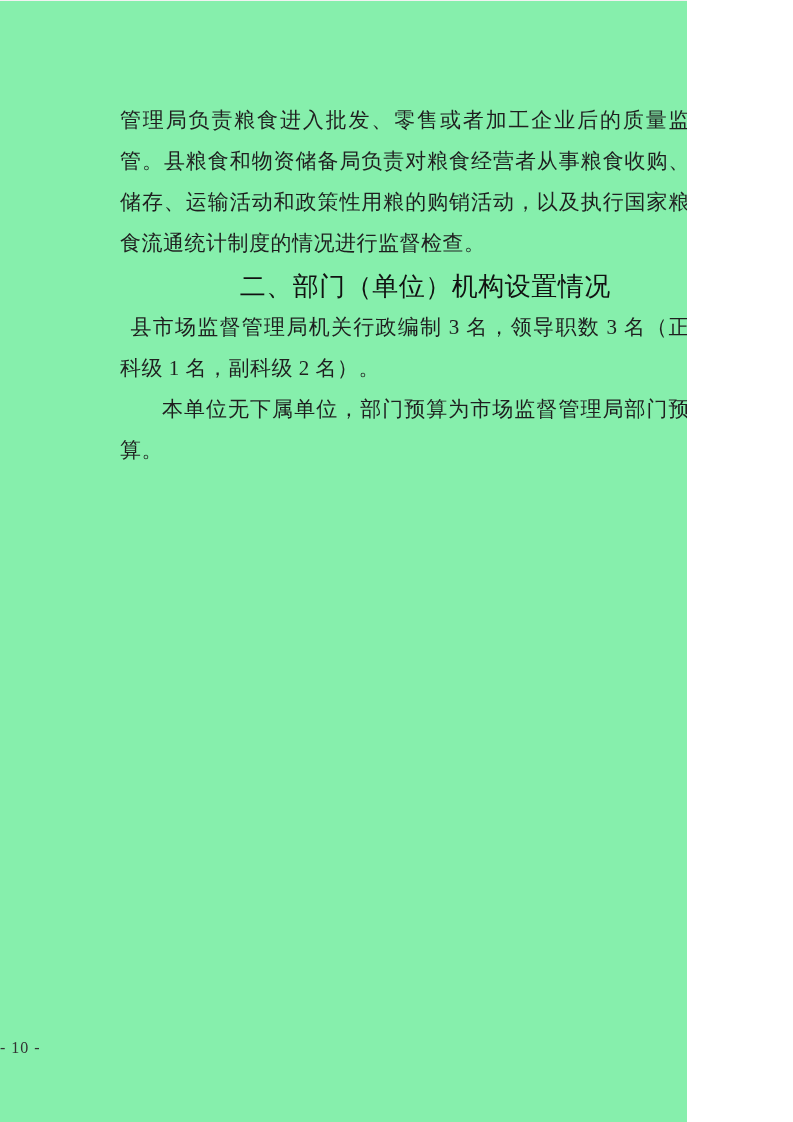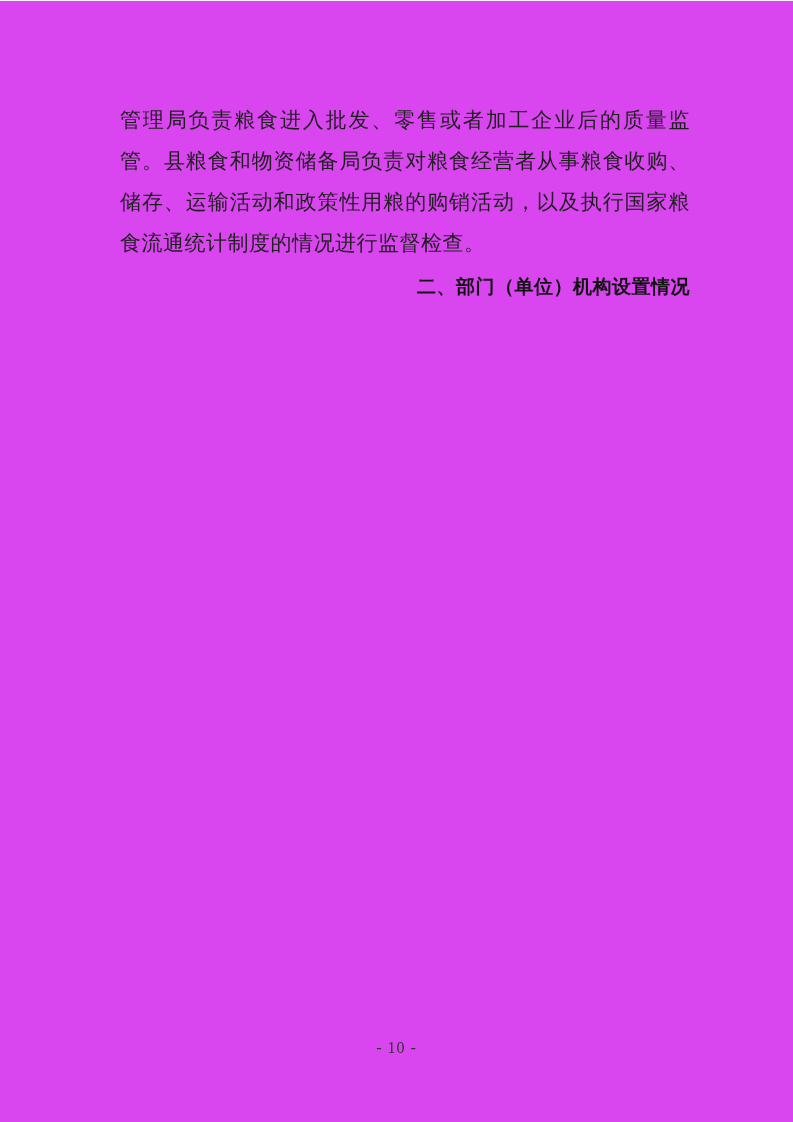--- a/index.html
+++ b/index.html
@@ -2,23 +2,23 @@
 <html lang="zh"><head>
 <meta charset="utf-8">
 <style>
   html, body {
     margin: 0;
     padding: 0;
     background: #ffffff;
   }
   .page {
     position: relative;
-    width: 793px;
+    width: 687px;
     height: 1122px;
-    background: #d946ef;
+    background: #86efac;
     overflow: hidden;
     font-family: "Liberation Serif", "DejaVu Serif", serif;
     box-sizing: border-box;
     border-top: 1px solid #f2f2f2;
   }
   .content {
     position: absolute;
     left: 120px;
     top: 99px;
     width: 570px;
@@ -31,56 +31,58 @@
     text-align: justify;
     text-justify: inter-ideograph;
     letter-spacing: 0.5px;
     word-break: break-all;
   }
   .indent-0    { text-indent: 0; }
   .indent-2    { text-indent: 2em; }
   .indent-half { text-indent: 0.5em; }
   h2.heading {
     margin: 2px 0 0 0;
-    font-size: 19px;
+    font-size: 26px;
     line-height: 41px;
-    font-weight: 700;
+    font-weight: 400;
     color: #111111;
     text-indent: 1.55em;
-    text-align: right;
+    text-align: center;
     font-family: "Liberation Sans", "DejaVu Sans", sans-serif;
     letter-spacing: 0.5px;
   }
   .footer {
     position: absolute;
     left: 0;
     right: 0;
     top: 1036px;
-    text-align: center;
+    text-align: left;
     font-size: 16px;
     line-height: 22px;
     color: #333333;
     letter-spacing: 1px;
     font-family: "Liberation Serif", "DejaVu Serif", serif;
   }
 </style>
 </head>
 <body>
 
 <div class="page">
 
   <div class="content">
 
     <p class="body indent-0">管理局负责粮食进入批发、零售或者加工企业后的质量监管。县粮食和物资储备局负责对粮食经营者从事粮食收购、储存、运输活动和政策性用粮的购销活动，以及执行国家粮食流通统计制度的情况进行监督检查。</p>
 
 
     <h2 class="heading">二、部门（单位）机构设置情况</h2>
 
+    <p class="body indent-half">县市场监督管理局机关行政编制 3 名，领导职数 3 名（正科级 1 名，副科级 2 名）。</p>
 
 
 
+    <p class="body indent-2">本单位无下属单位，部门预算为市场监督管理局部门预算。</p>
 
 
   </div>
 
   <div class="footer">- 10 -</div>
 
 </div>
 
 </body></html>

